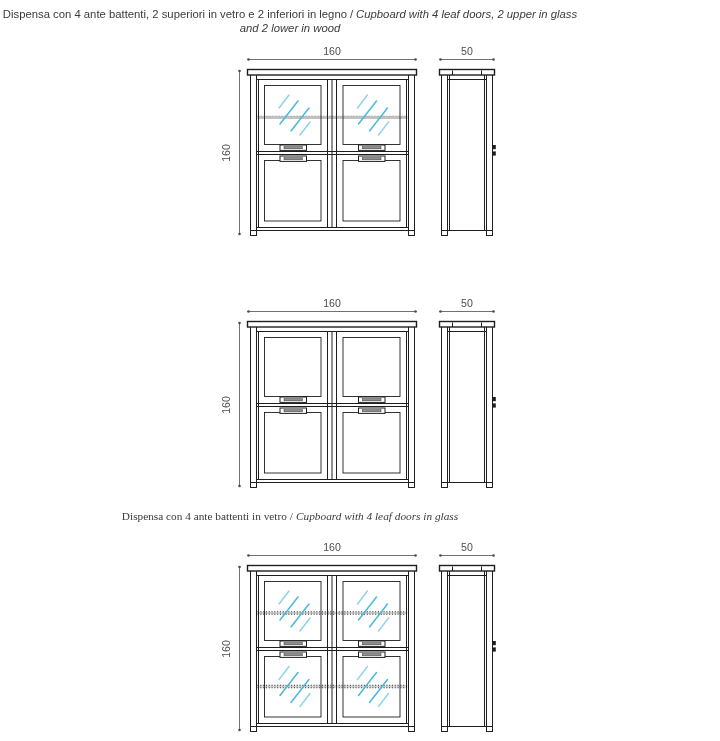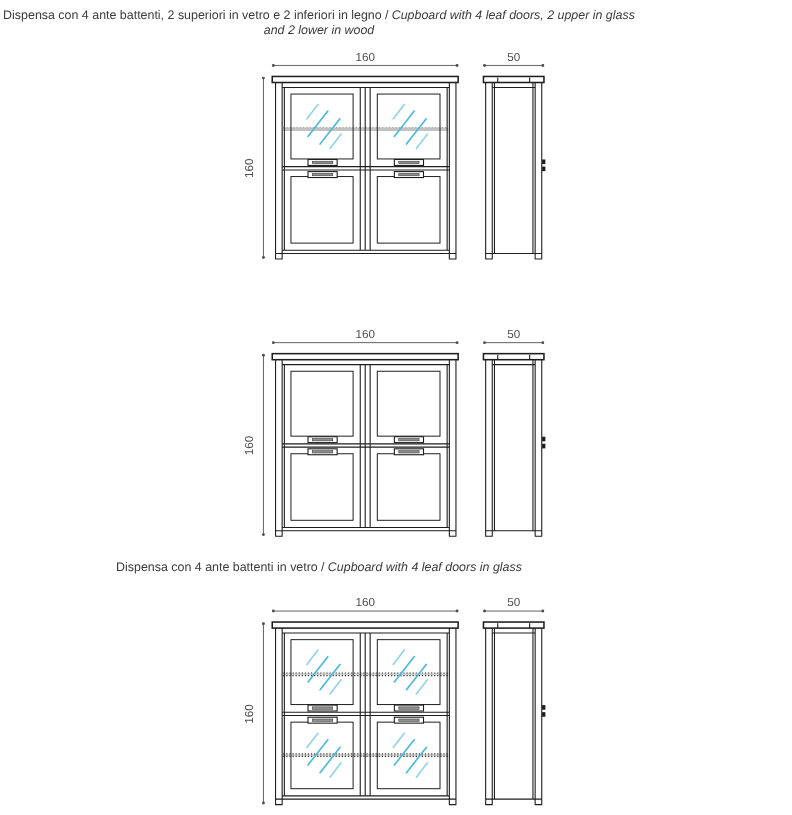--- a/index.html
+++ b/index.html
@@ -17,21 +17,21 @@
   }
   .caption .sep{margin:0 3px;}
   .caption em{font-style:italic;}
   .drawing{position:absolute;left:198px;}
   .dim{
     font-family:"Liberation Sans", sans-serif;
     font-size:10.6px;fill:#4d4d4d;text-anchor:middle;
   }
   .cap-1{top:7px;}
   .cap-2{top:259px;}
-  .cap-3{top:509px;}
+  .cap-3{top:509px;font-family:Liberation Serif, serif;}
   .draw-1{top:39px;}
   .draw-2{top:291px;}
   .draw-3{top:535px;}
 </style>
 </head>
 <body>
 
 <div class="page">
 
   <svg width="0" height="0" style="position:absolute" aria-hidden="true">

